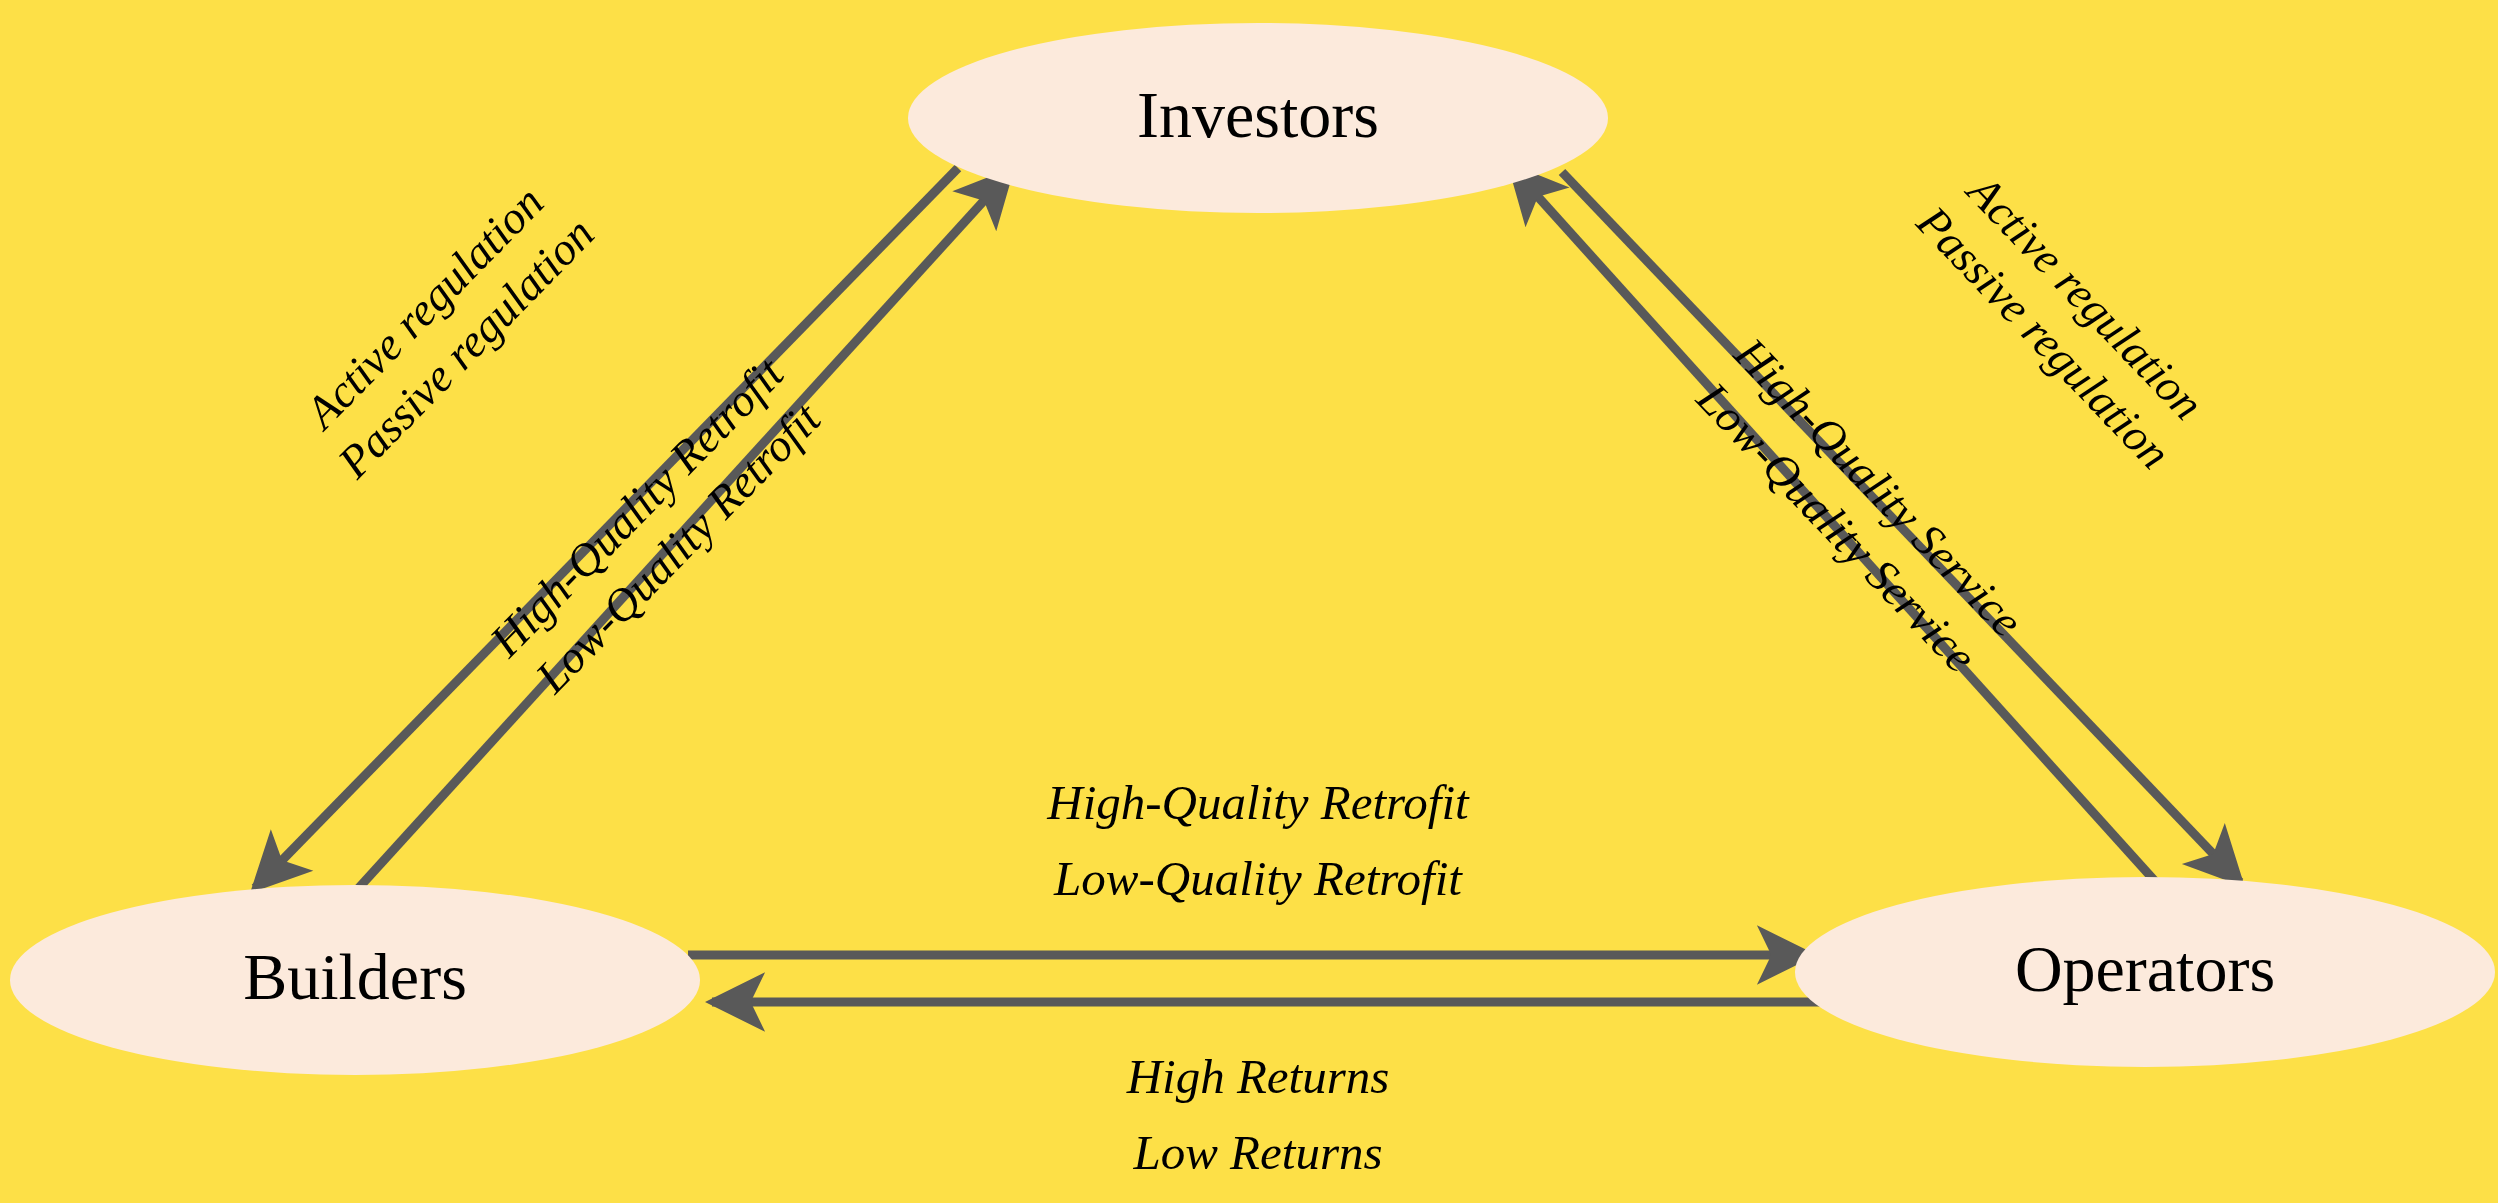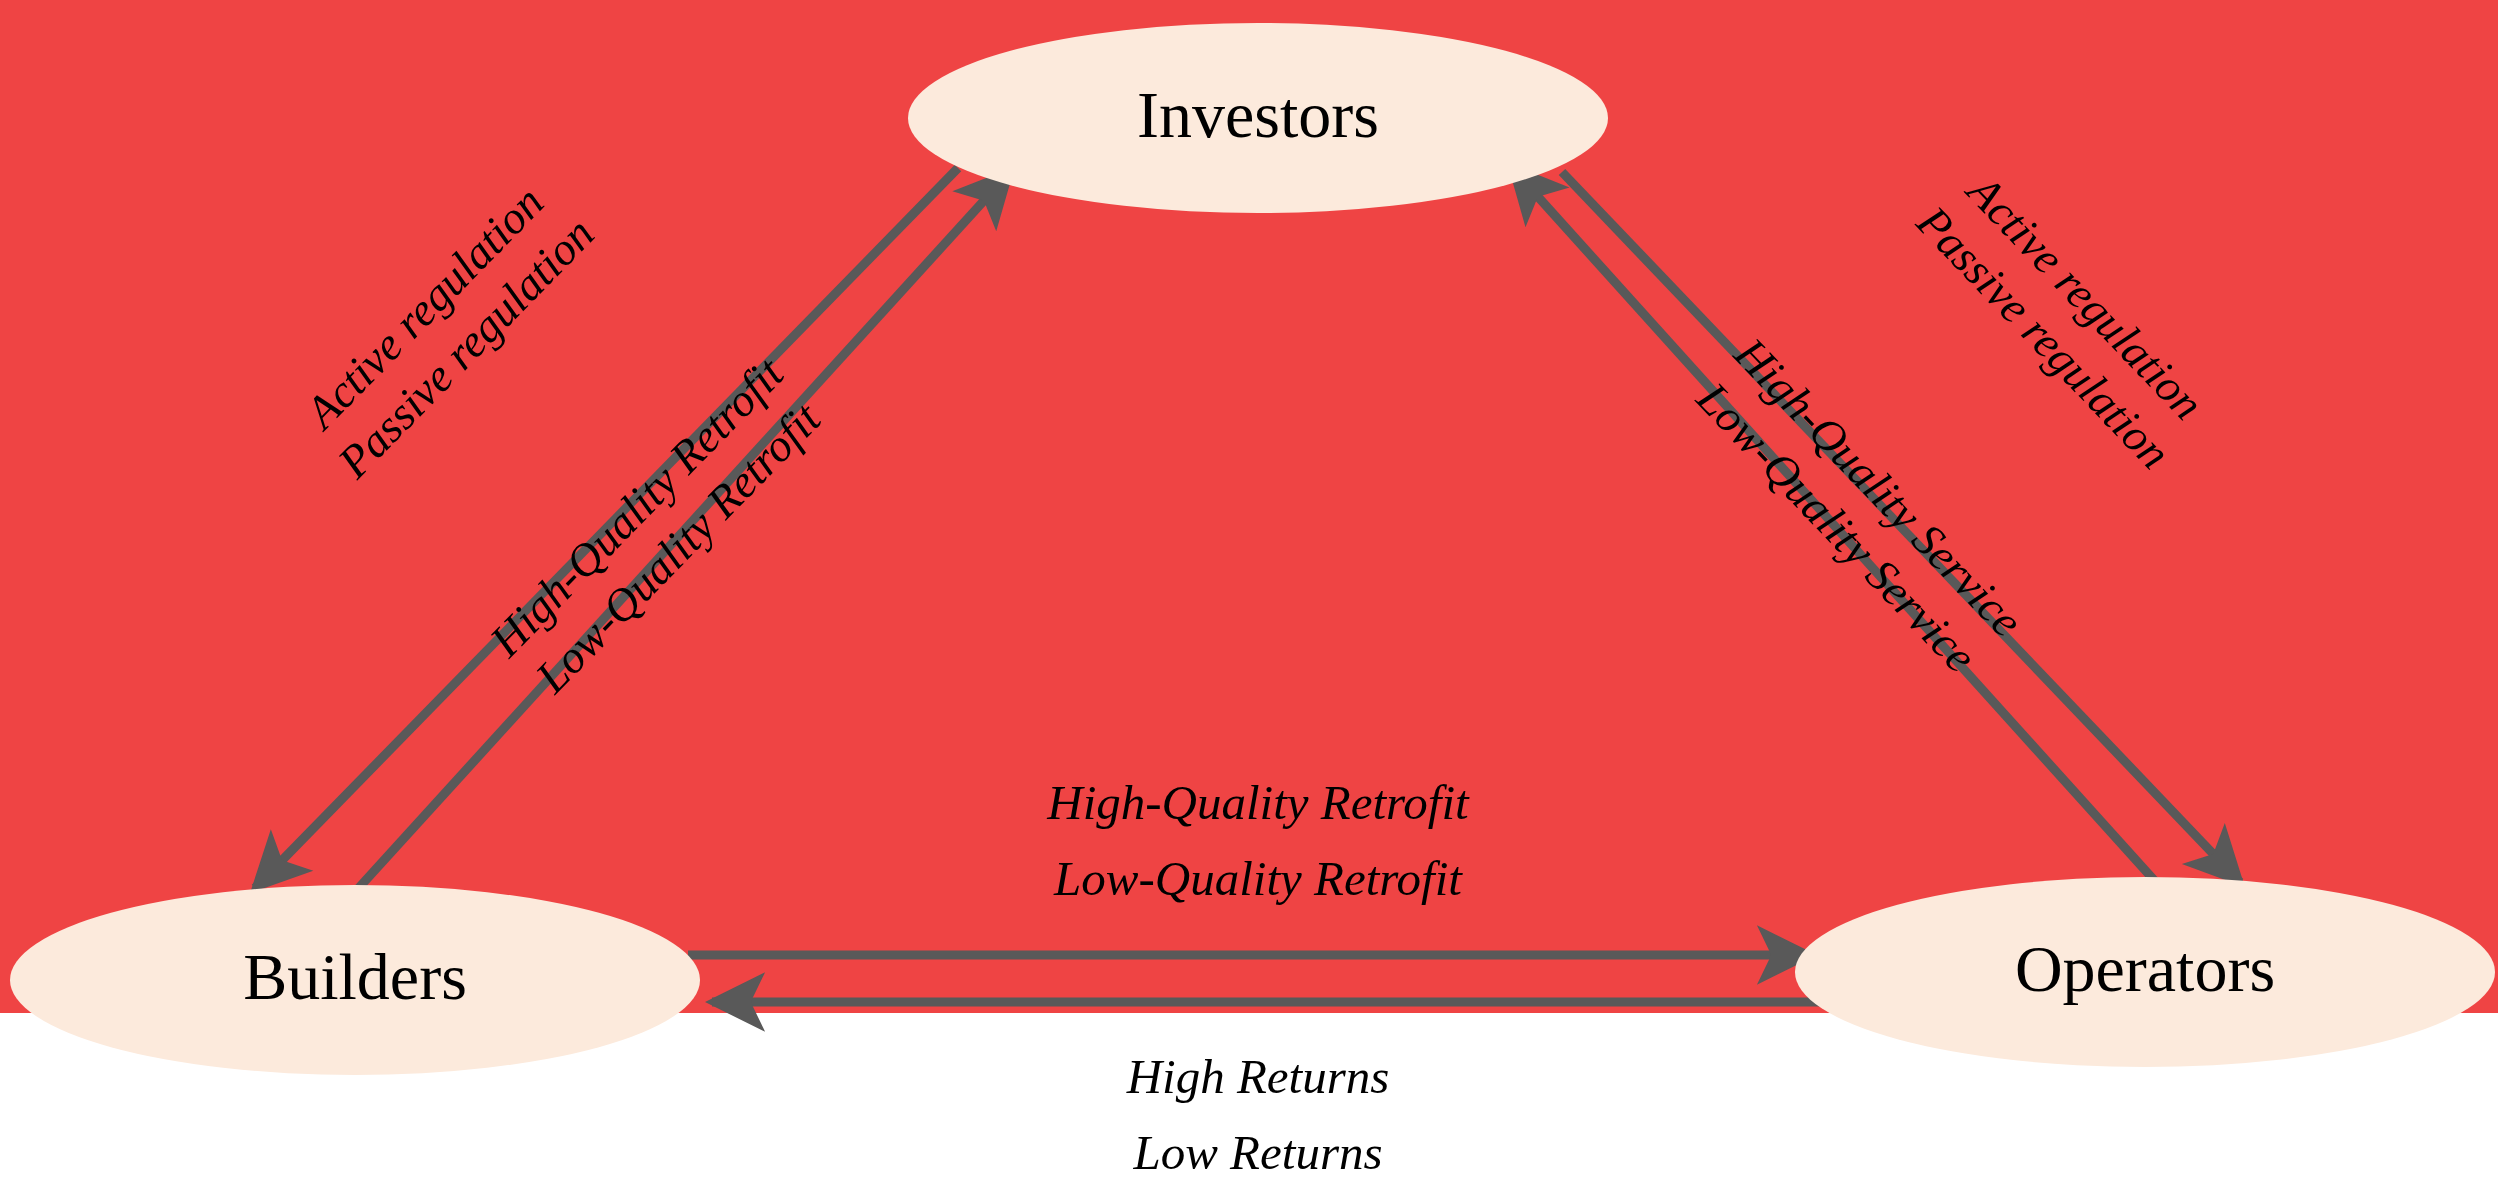--- a/index.html
+++ b/index.html
@@ -9,22 +9,22 @@
   }
   body {
     width: 2498px;
     height: 1203px;
     overflow: hidden;
     font-family: "Liberation Serif", "DejaVu Serif", serif;
   }
   #diagram-root {
     position: relative;
     width: 2498px;
-    height: 1013px;
-    background: #ef4444;
+    height: 1203px;
+    background: #fde047;
   }
   svg.canvas {
     position: absolute;
     left: 0;
     top: 0;
     width: 2498px;
     height: 1203px;
   }
   .node-label {
     font-family: "Liberation Serif", "DejaVu Serif", serif;

